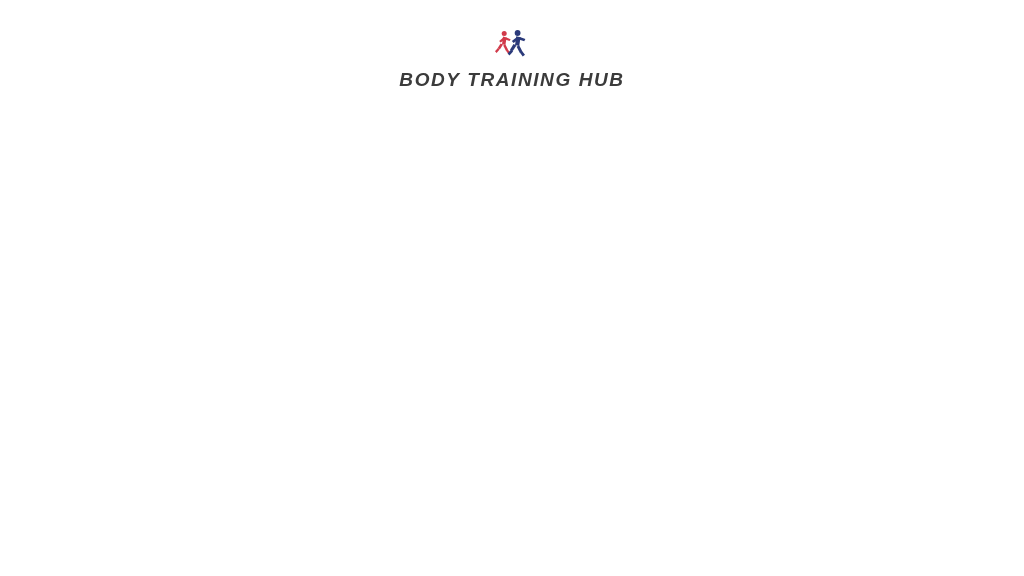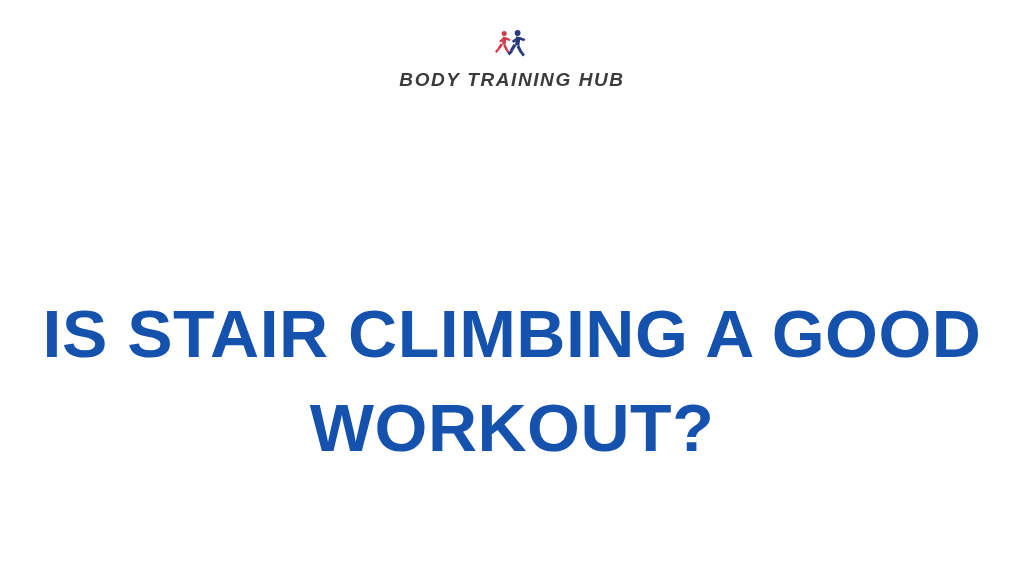--- a/index.html
+++ b/index.html
@@ -109,18 +109,14 @@
           <path d="M24.4 17.5 L20.8 23.0 L18.0 21.8 L21.5 16.1 Z"></path>
           <path d="M30.0 22.9 L33.0 26.8 L30.7 28.4 L27.8 24.4 Z"></path>
           <path d="M19.1 21.6 L15.6 25.4 L17.5 27.4 L21.1 23.4 Z"></path>
         </g>
       </svg>
     </span>
 
     <span class="brand-name">BODY TRAINING HUB</span>
   </div>
 
-  <h1 class="headline">
-    <span class="headline-line headline-line-1">IS STAIR CLIMBING A GOOD</span>
-    <span class="headline-line headline-line-2">WORKOUT?</span>
-  </h1>
 
 </div>
 
 </body></html>

